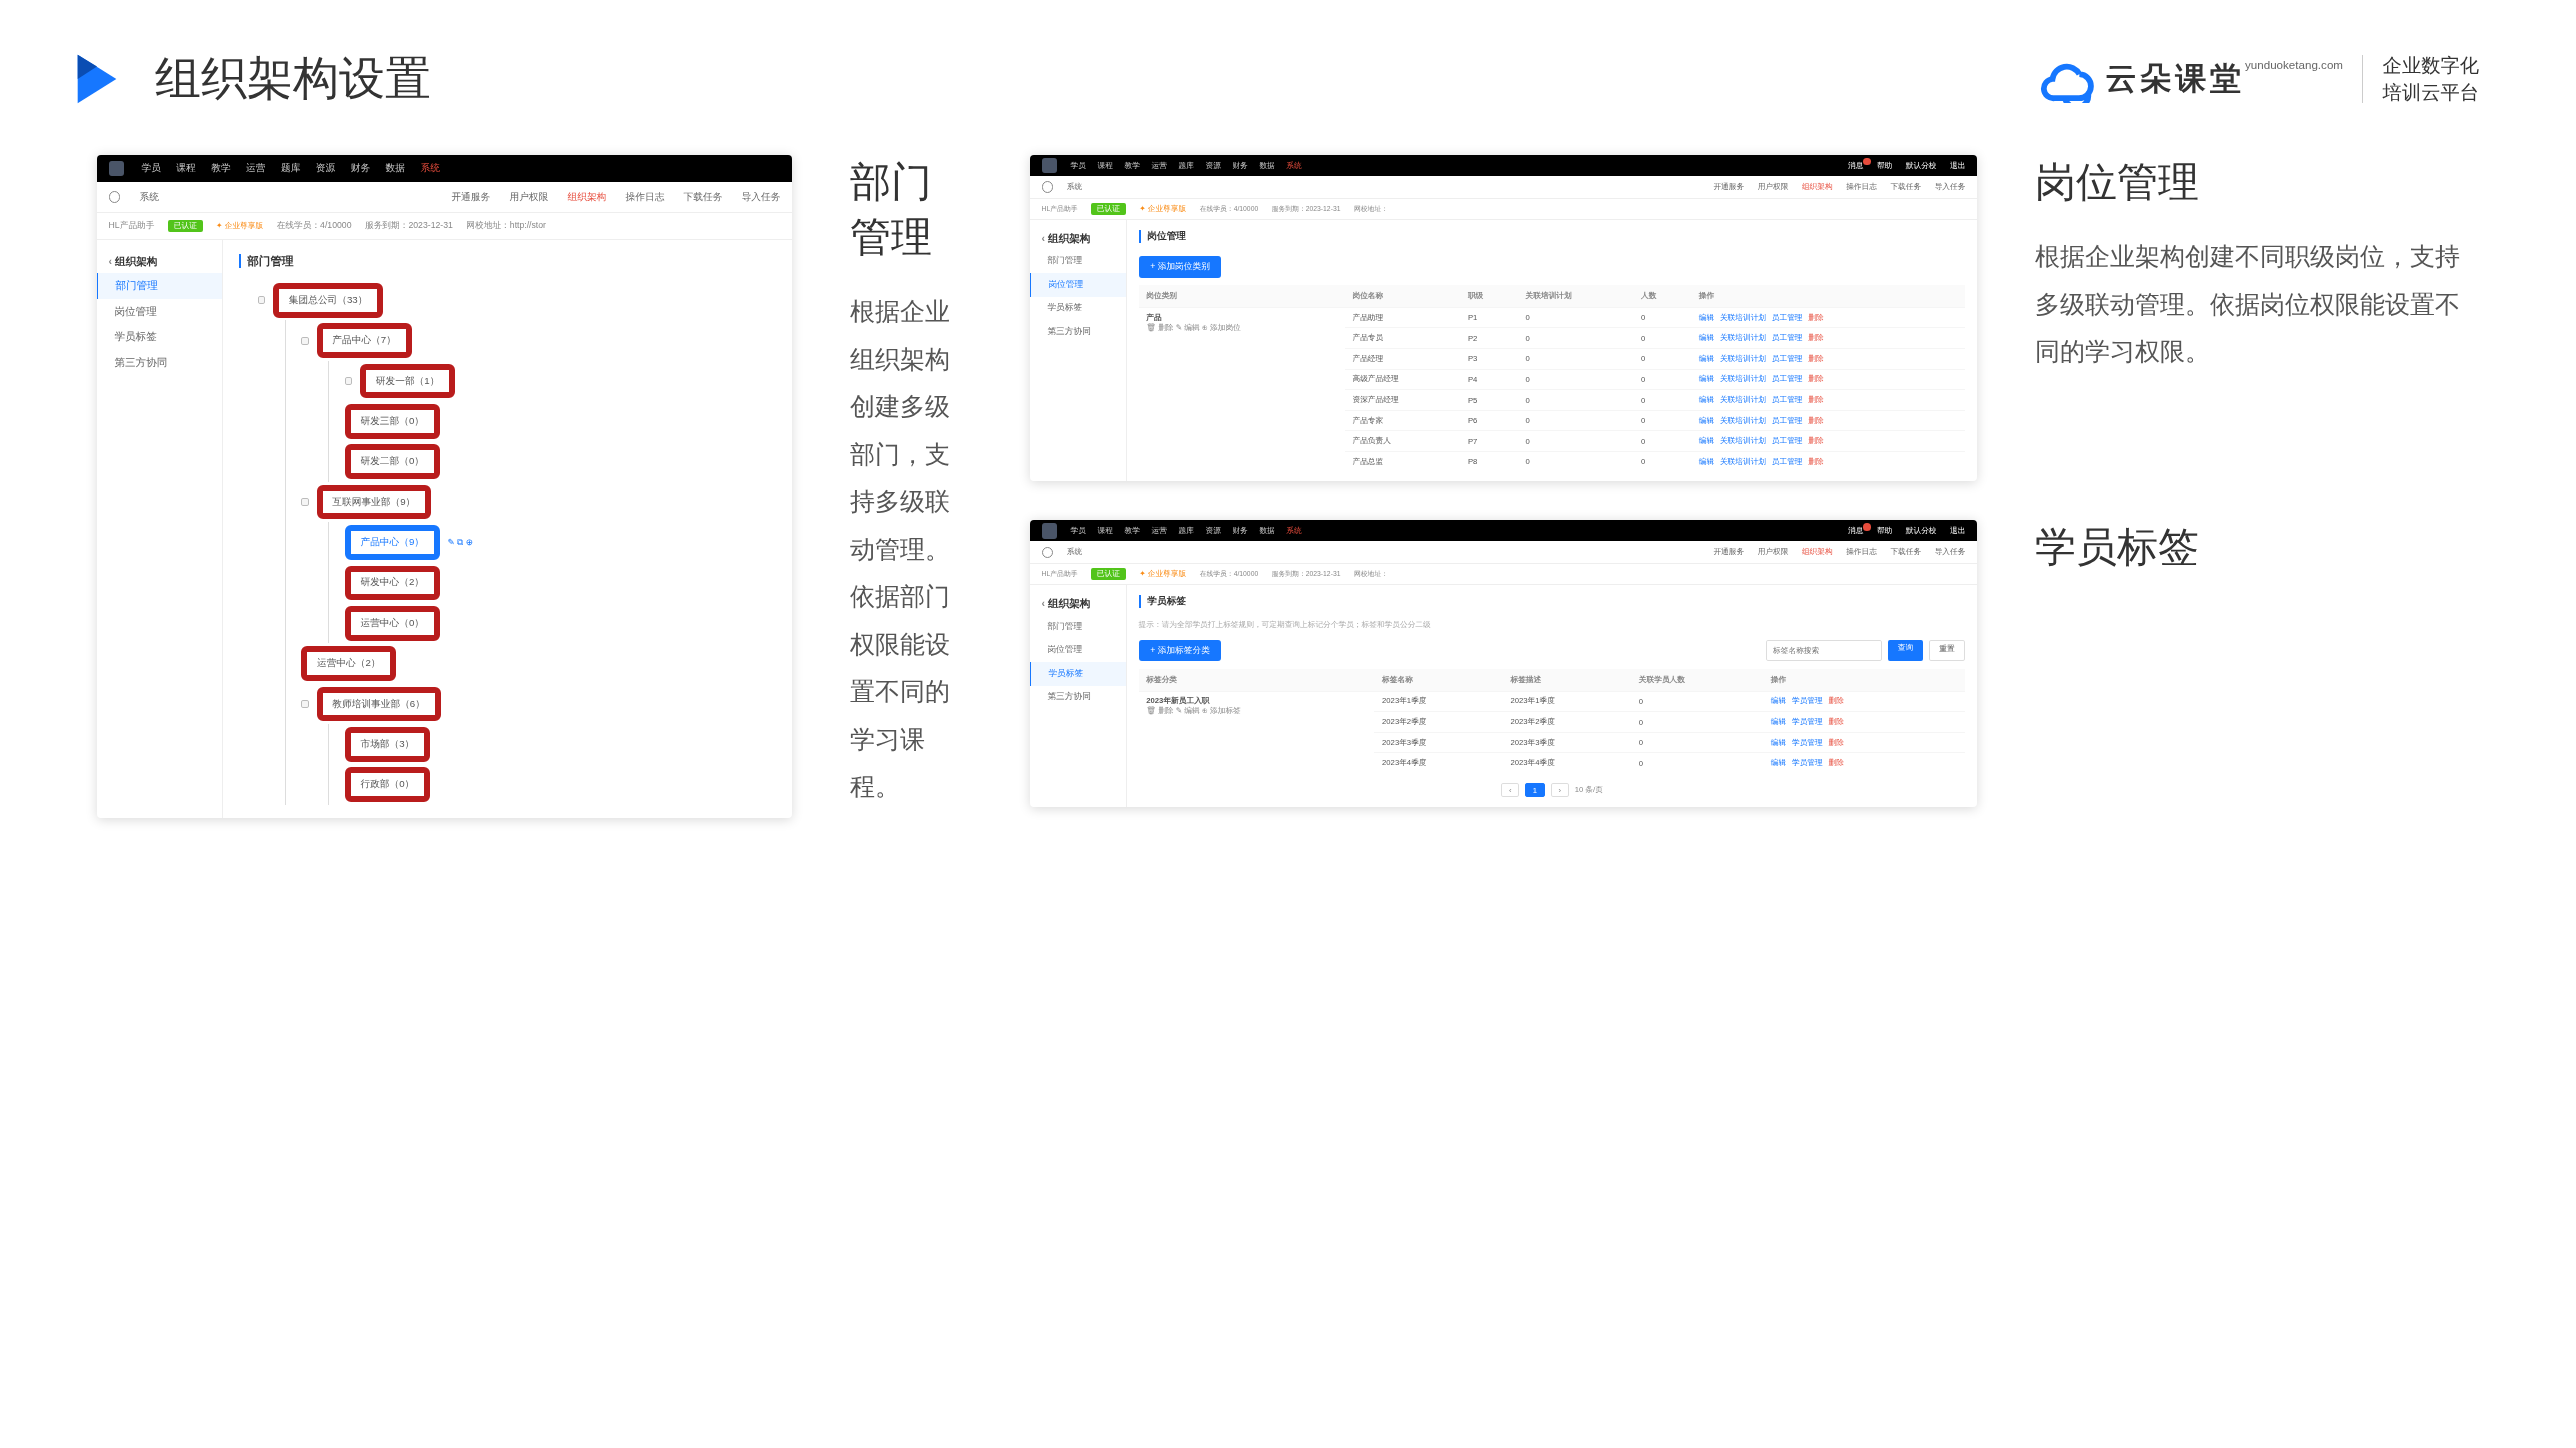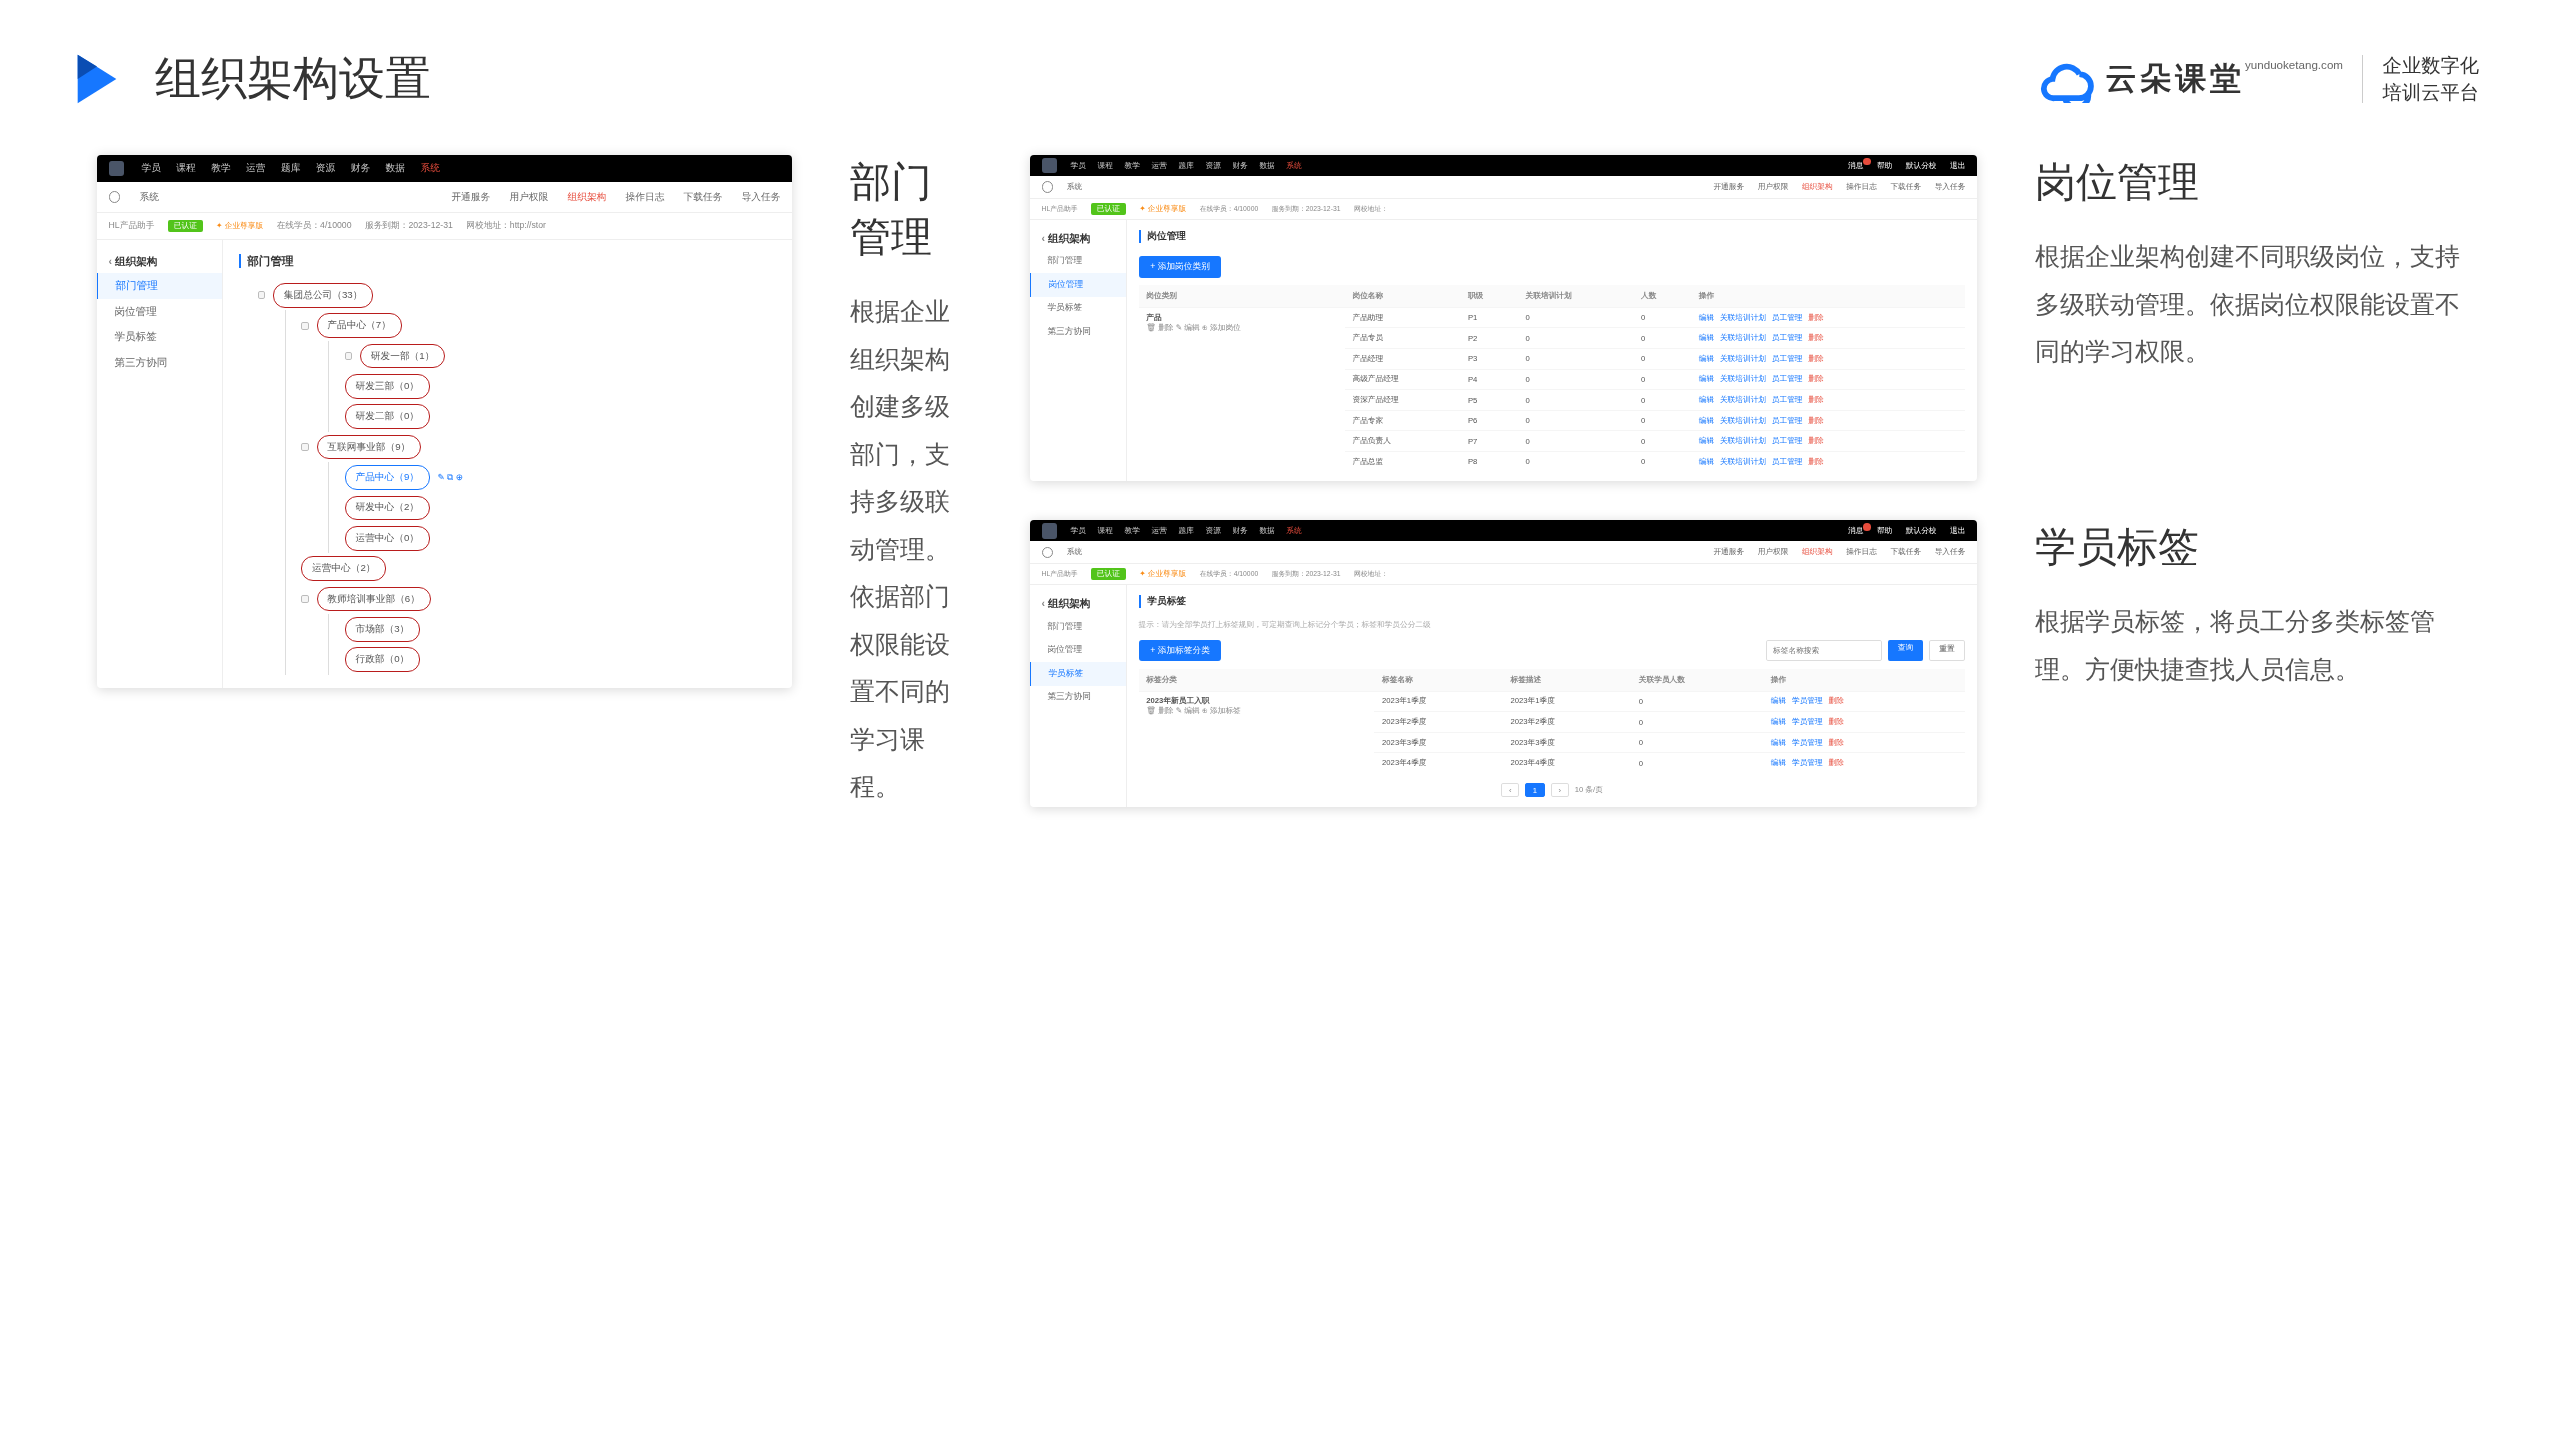--- a/index.html
+++ b/index.html
@@ -46,21 +46,21 @@
 .sidebar-sm{width:97px;font-size:8.7px;padding:7.7px 0}
 .side-title{padding:3.9px 11.6px;font-size:10.6px;font-weight:600}
 .side-title::before{content:"‹ ";color:#888}
 .side-item{padding:5.8px 11.6px 5.8px 17.4px;color:#666;cursor:pointer}
 .side-item.active{color:#1677ff;border-left:1.9px solid #1677ff;background:#f0f7ff}
 .main{flex:1;padding:13.5px 15.5px}
 .main-sm{padding:9.7px 11.6px}
 .sec-title{font-size:11.6px;font-weight:600;margin-bottom:11.6px;display:flex;align-items:center}
 .sec-title::before{content:"";width:2.9px;height:13.5px;background:#1677ff;margin-right:5.8px}
 .tree{font-size:9.7px;color:#555;padding-left:19.3px}
-.node{padding:4.8px 9.7px;border:1px solid #b91c1c;border-radius:12px;display:inline-block;margin:2.9px 0;background:#fff}
+.node{padding:4.8px 9.7px;border:6px solid #b91c1c;border-radius:6px;display:inline-block;margin:2.9px 0;background:#fff}
 .node.sel{border-color:#1677ff;color:#1677ff}
 .tree-lvl{margin-left:27px;border-left:1px solid #ddd;padding-left:15.5px;position:relative}
 .tree-row{display:flex;align-items:center;gap:7.7px}
 .tree-dot{width:7.7px;height:7.7px;border:1px solid #bbb;border-radius:1.9px;background:#f5f5f5}
 .tree-icons{display:inline-flex;gap:5.8px;color:#1677ff;font-size:8.7px}
 .btn-prim{background:#1677ff;color:#fff;padding:4.8px 11.6px;border-radius:2.9px;font-size:8.7px;display:inline-block;cursor:pointer}
 .btn-prim::before{content:"+ "}
 .tbl{width:100%;font-size:7.7px;margin-top:7.7px;border-collapse:collapse}
 .tbl th{text-align:left;padding:5.8px 7.7px;color:#888;font-weight:700;background:#fafafa}
 .tbl td{padding:4.8px 7.7px;color:#555;border-top:1px solid #f5f5f5}
@@ -453,18 +453,17 @@
               <span class="pg">‹</span>
               <span class="pg cur">1</span>
               <span class="pg">›</span>
               <span>10 条/页</span>
             </div>
           </div>
         </div>
       </div>
       <div class="desc">
         <div class="desc-title">学员标签</div>
-        <div class="desc-text">根据学员标签，将员工分多类标签管理。方便快捷查找人员信息。</div>
       </div>
     </div>
   </div>
 </div>
 
 
 </body></html>

